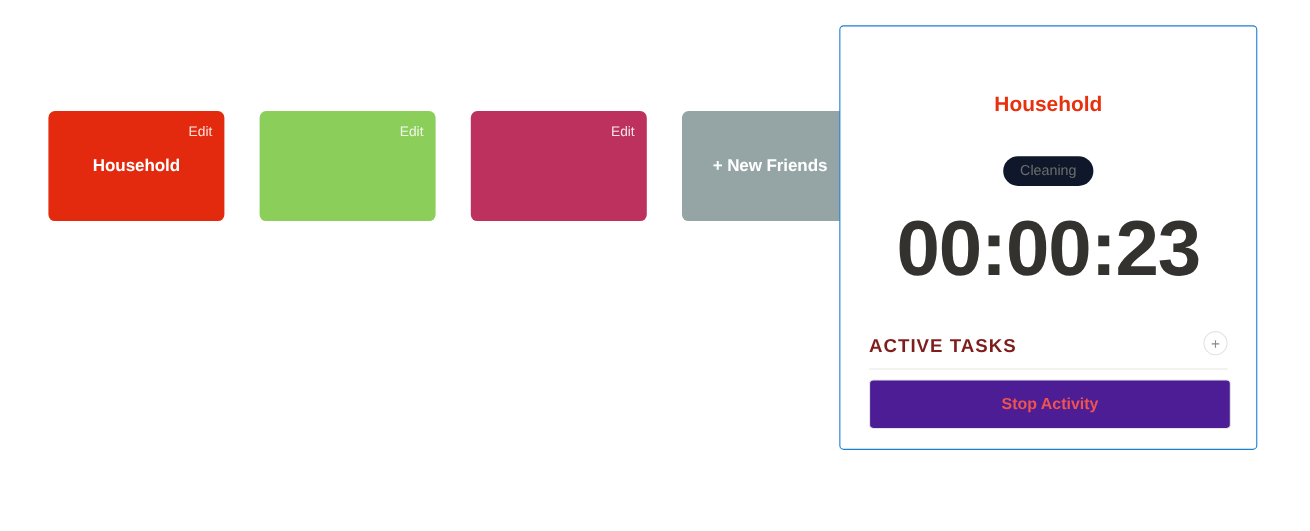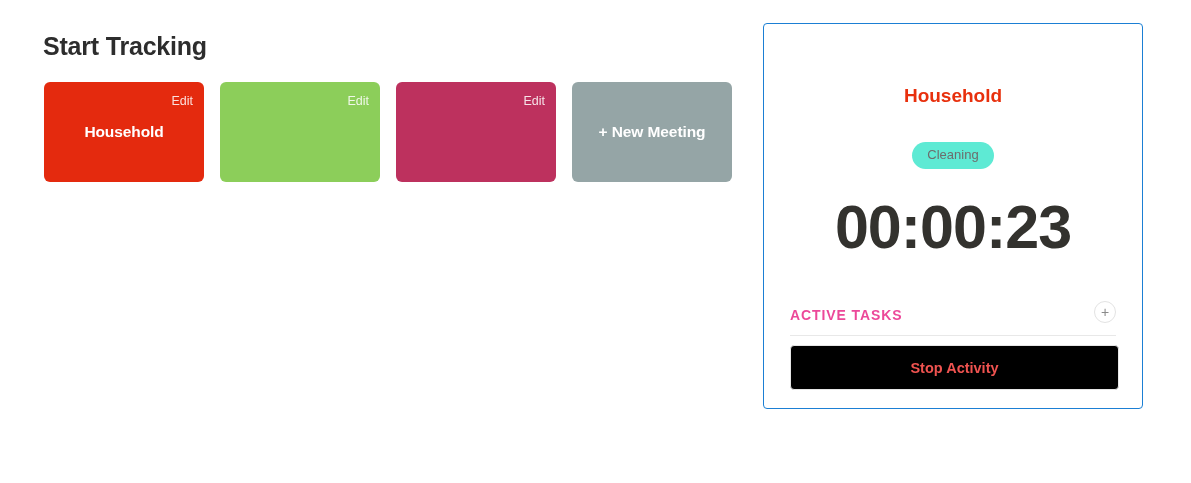--- a/index.html
+++ b/index.html
@@ -31,24 +31,24 @@
     font-size: 25px;
     font-weight: bold;
     color: #2d2d2d;
     letter-spacing: -0.2px;
     line-height: 32px;
   }
 
   #activity-card-list {
     position: absolute;
     left: 44px;
-    top: 82px;
+    top: 101px;
     display: flex;
     flex-direction: row;
-    gap: 16px;
+    gap: 32px;
   }
 
   .activity-card {
     width: 160px;
     height: 100px;
     border-radius: 6px;
     position: relative;
     box-sizing: border-box;
     cursor: pointer;
     flex: 0 0 auto;
@@ -122,57 +122,57 @@
     position: absolute;
     left: 0; right: 0;
     top: 118px;
     text-align: center;
     line-height: 0;
   }
 
   #tracking-task-badge {
     display: inline-block;
     padding: 5px 15px 6px 15px;
-    background: #5eead4;
+    background: #0f172a;
     border-radius: 999px;
     font-size: 13px;
     color: #6d6d6d;
     line-height: 16px;
   }
 
   #timer-display {
     position: absolute;
     left: 0; right: 0;
     top: 163px;
     text-align: center;
-    font-size: 61px;
+    font-size: 71px;
     font-weight: bold;
     color: #33322e;
     line-height: 80px;
     letter-spacing: -1px;
   }
 
   #active-tasks-header {
     position: absolute;
     left: 26px;
     right: 26px;
     top: 277px;
     height: 35px;
     border-bottom: 1px solid #e8e8e8;
     box-sizing: border-box;
   }
 
   #active-tasks-label {
     position: absolute;
     left: 0;
     top: 6px;
-    font-size: 14px;
+    font-size: 17px;
     font-weight: bold;
     letter-spacing: 0.9px;
-    color: #ec4899;
+    color: #7f1d1d;
     line-height: 16px;
   }
 
   #add-task-button {
     position: absolute;
     right: 0;
     top: 0;
     width: 22px;
     height: 22px;
     border: 1px solid #e3e3e3;
@@ -197,52 +197,51 @@
 
   #stop-activity-button {
     position: absolute;
     left: 26px;
     top: 321px;
     width: 329px;
     height: 45px;
     box-sizing: border-box;
     border: 1px solid #e6e6e6;
     border-radius: 4px;
-    background: #000000;
+    background: #4c1d95;
     color: #ef5350;
     font-size: 14.5px;
     font-weight: bold;
     font-family: "Liberation Sans", sans-serif;
     display: flex;
     align-items: center;
     justify-content: center;
     cursor: pointer;
     padding: 0;
   }
 </style>
 </head>
 <body>
 
 <div id="left-column">
 
-  <div id="page-title">Start Tracking</div>
 
   <div id="activity-card-list">
       <div class="activity-card" style="background: rgb(228, 42, 14);">
         <div class="card-edit">Edit</div>
         <div class="card-title">Household</div>
       </div>
       <div class="activity-card" style="background: rgb(140, 206, 90);">
         <div class="card-edit">Edit</div>
       </div>
       <div class="activity-card" style="background: rgb(189, 49, 94);">
         <div class="card-edit">Edit</div>
       </div>
       <div class="activity-card" style="background: rgb(149, 165, 166);">
-        <div class="card-title plain">+ New Meeting</div>
+        <div class="card-title plain">+ New Friends</div>
       </div>
     </div>
 
 </div>
 
 <div id="tracking-panel">
 
 
   <div id="tracking-activity-name">Household</div>
 

